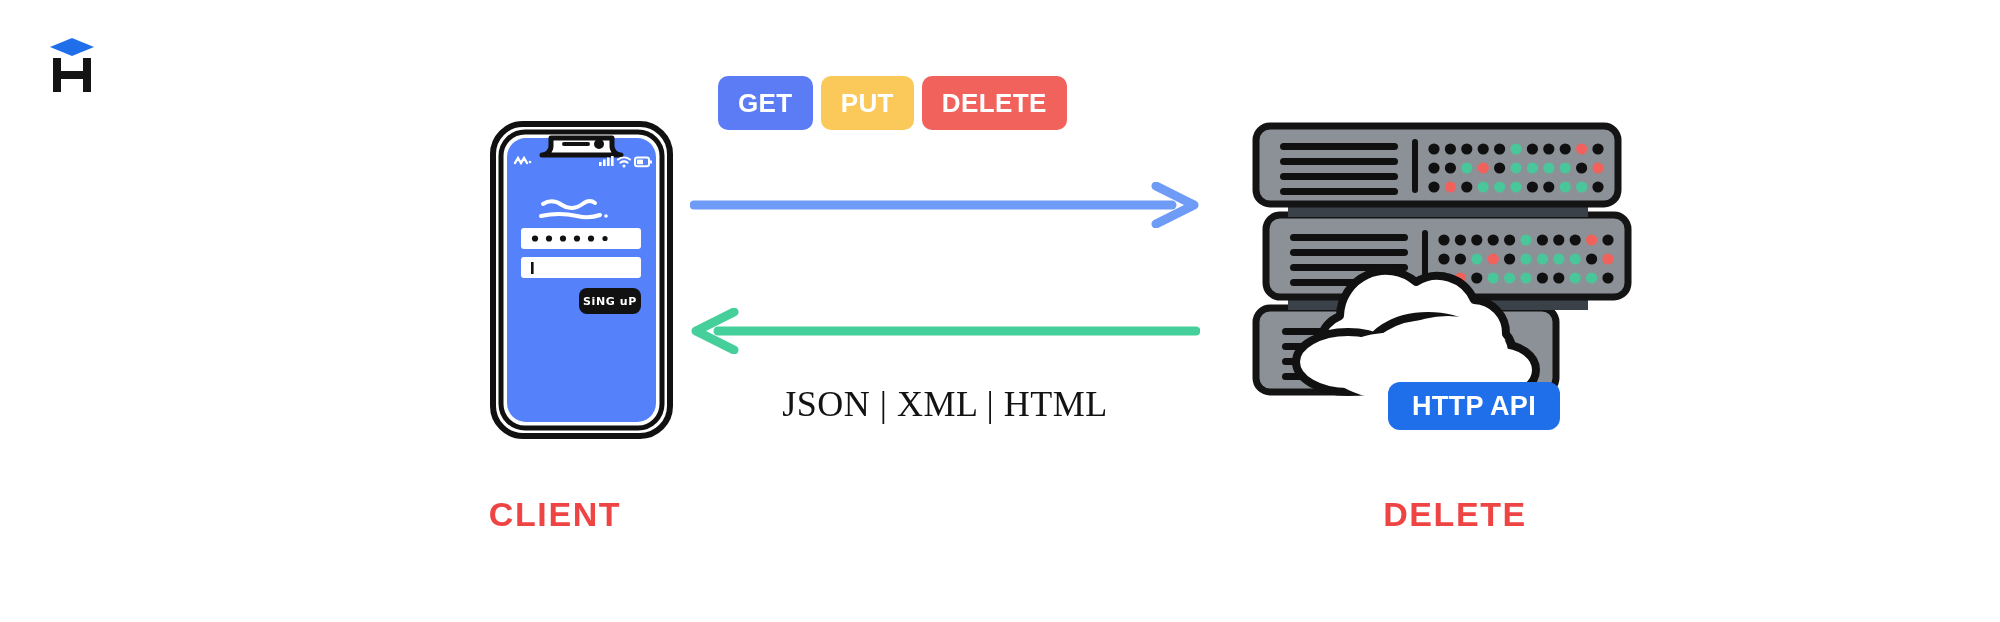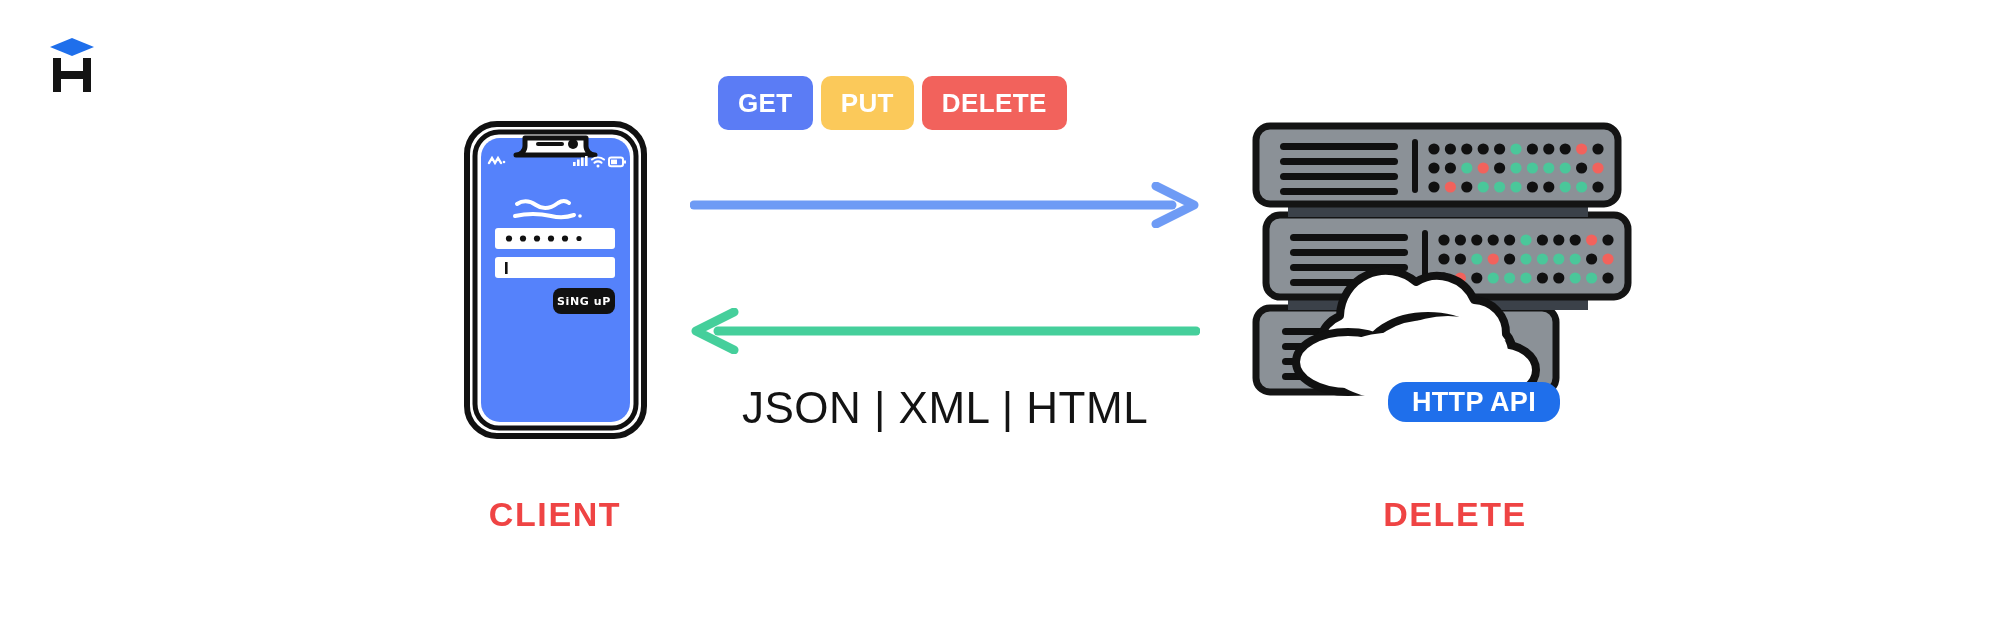--- a/index.html
+++ b/index.html
@@ -47,21 +47,21 @@
     font-weight: bold;
     letter-spacing: 0.4px;
     font-family: "Liberation Sans", sans-serif;
     box-sizing: border-box;
     user-select: none;
   }
 
   
   #phone {
     position: absolute;
-    left: 463px;
+    left: 489px;
     top: 120px;
     width: 185px;
     height: 320px;
   }
 
   
   #arrow-request {
     position: absolute;
     left: 690px;
     top: 182px;
@@ -76,47 +76,48 @@
     height: 46px;
   }
 
   
   #payload-label {
     position: absolute;
     left: 690px;
     top: 383px;
     width: 510px;
     text-align: center;
-    font-size: 44px;
+    font-size: 36px;
     font-weight: normal;
     color: #131313;
     letter-spacing: 0.5px;
     white-space: nowrap;
+    font-family: Liberation Serif, serif;
   }
 
   
   #server {
     position: absolute;
     left: 1248px;
     top: 122px;
     width: 390px;
     height: 278px;
   }
 
   
   #http-api-badge {
     position: absolute;
     left: 1388px;
     top: 382px;
     display: flex;
     align-items: center;
     justify-content: center;
     width: 172px;
-    height: 40px;
-    border-radius: 18px;
+    height: 48px;
+    border-radius: 12px;
     color: #ffffff;
     font-size: 27px;
     font-weight: bold;
     letter-spacing: 0.3px;
     user-select: none;
   }
 
   
   .endpoint-caption {
     position: absolute;

